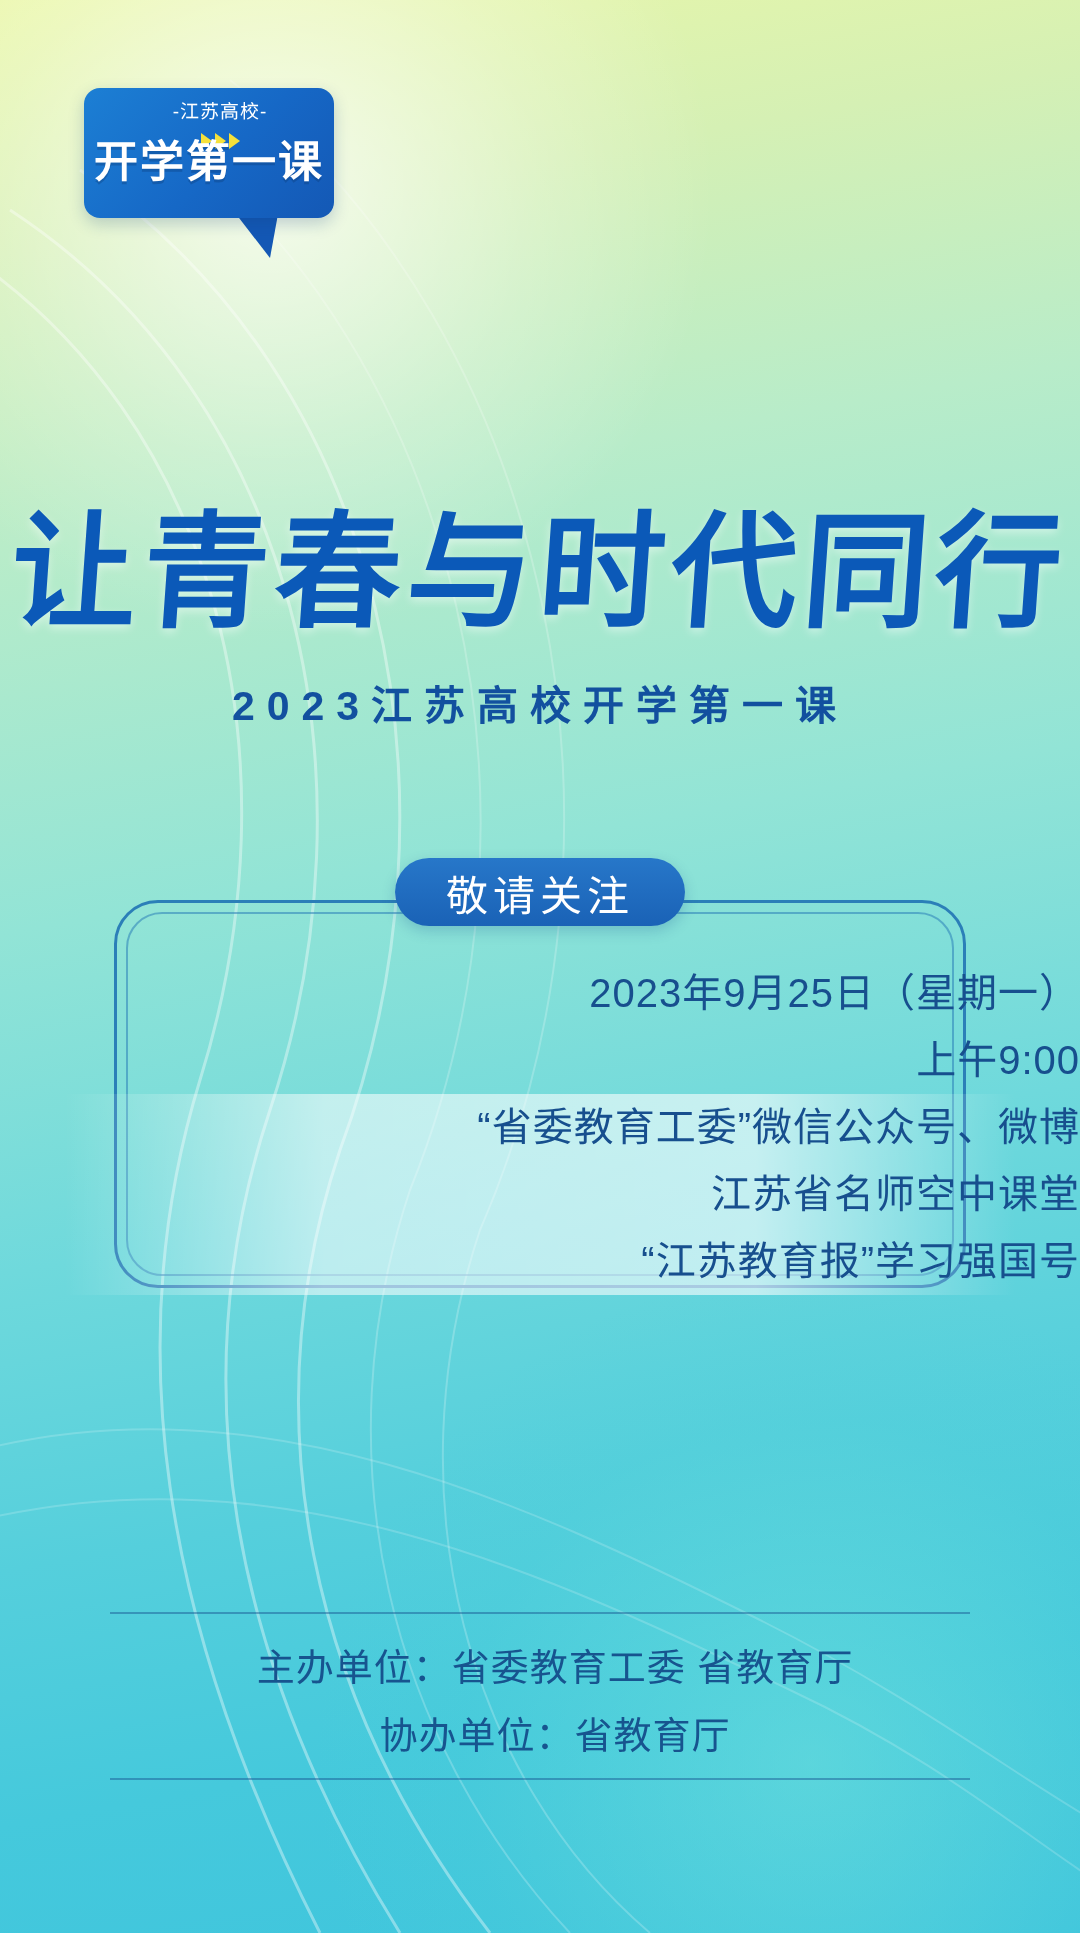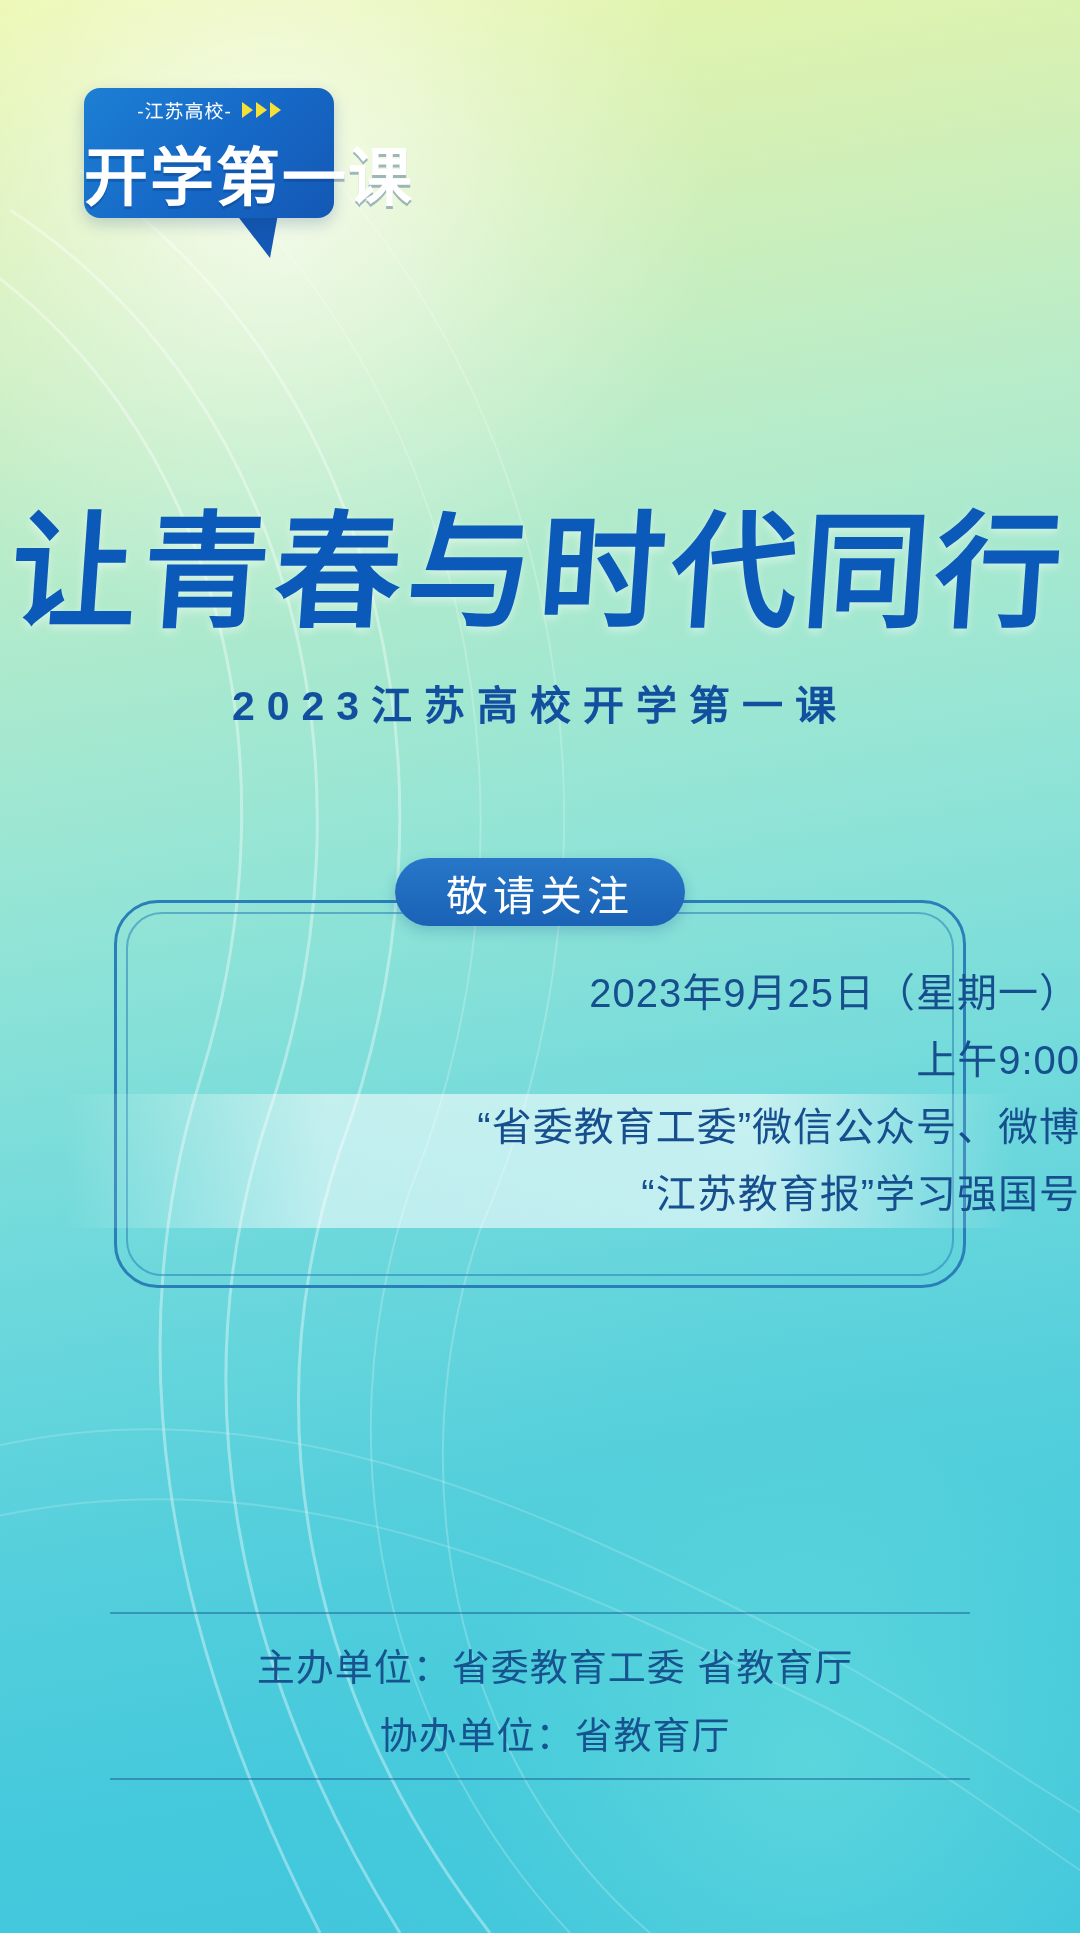--- a/index.html
+++ b/index.html
@@ -68,27 +68,28 @@
     left: 152px;
     top: 126px;
     width: 0;
     height: 0;
     border-left: 34px solid transparent;
     border-right: 8px solid transparent;
     border-top: 44px solid #1458b5;
   }
   .logo-top-row {
     position: absolute;
-    left: 0;
+    left: 11px;
     top: 8px;
     width: 250px;
     display: flex;
     align-items: center;
     justify-content: center;
     gap: 10px;
+    flex-direction: column;
   }
   .logo-sub {
     color: #ffffff;
     font-size: 19px;
     letter-spacing: 1px;
     white-space: nowrap;
   }
   .arrows {
     display: flex;
     gap: 3px;
@@ -101,21 +102,21 @@
     border-bottom: 8px solid transparent;
     border-left: 11px solid #f5e03a;
   }
   .logo-main {
     position: absolute;
     left: 0;
     top: 38px;
     width: 250px;
     text-align: center;
     color: #ffffff;
-    font-size: 64px;
+    font-size: 44px;
     font-weight: 700;
     letter-spacing: 2px;
     text-shadow: 0 3px 0 rgba(12,60,120,0.35);
     white-space: nowrap;
     font-family: "DejaVu Sans", sans-serif;
   }
 
   
   .headline {
     position: absolute;
@@ -270,20 +271,21 @@
 
   <div class="card">
     <div class="card-inner"></div>
   </div>
   <div class="card-title">敬请关注</div>
 
   <div class="card-lines">
     <div class="line">2023年9月25日（星期一）</div>
     <div class="line">上午9:00</div>
     <div class="line hl">“省委教育工委”微信公众号、微博</div>
+    <div class="line hl">江苏省名师空中课堂</div>
     <div class="line hl">“江苏教育报”学习强国号</div>
   </div>
 
   <div class="divider top"></div>
   <div class="footer">
     <div class="frow">主办单位：省委教育工委 省教育厅</div>
     <div class="frow">协办单位：省教育厅</div>
   </div>
   <div class="divider bottom"></div>
 

